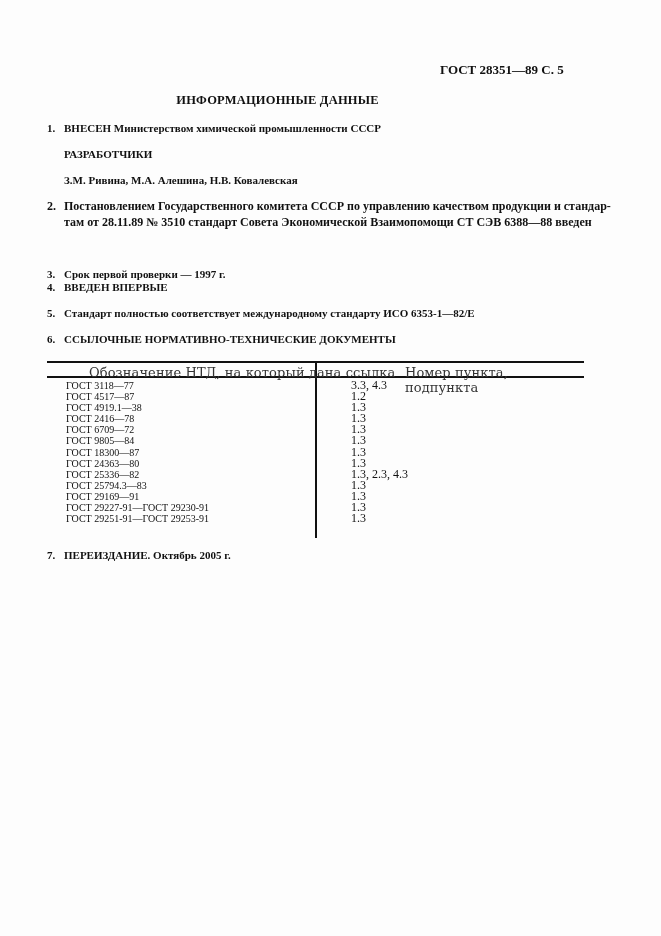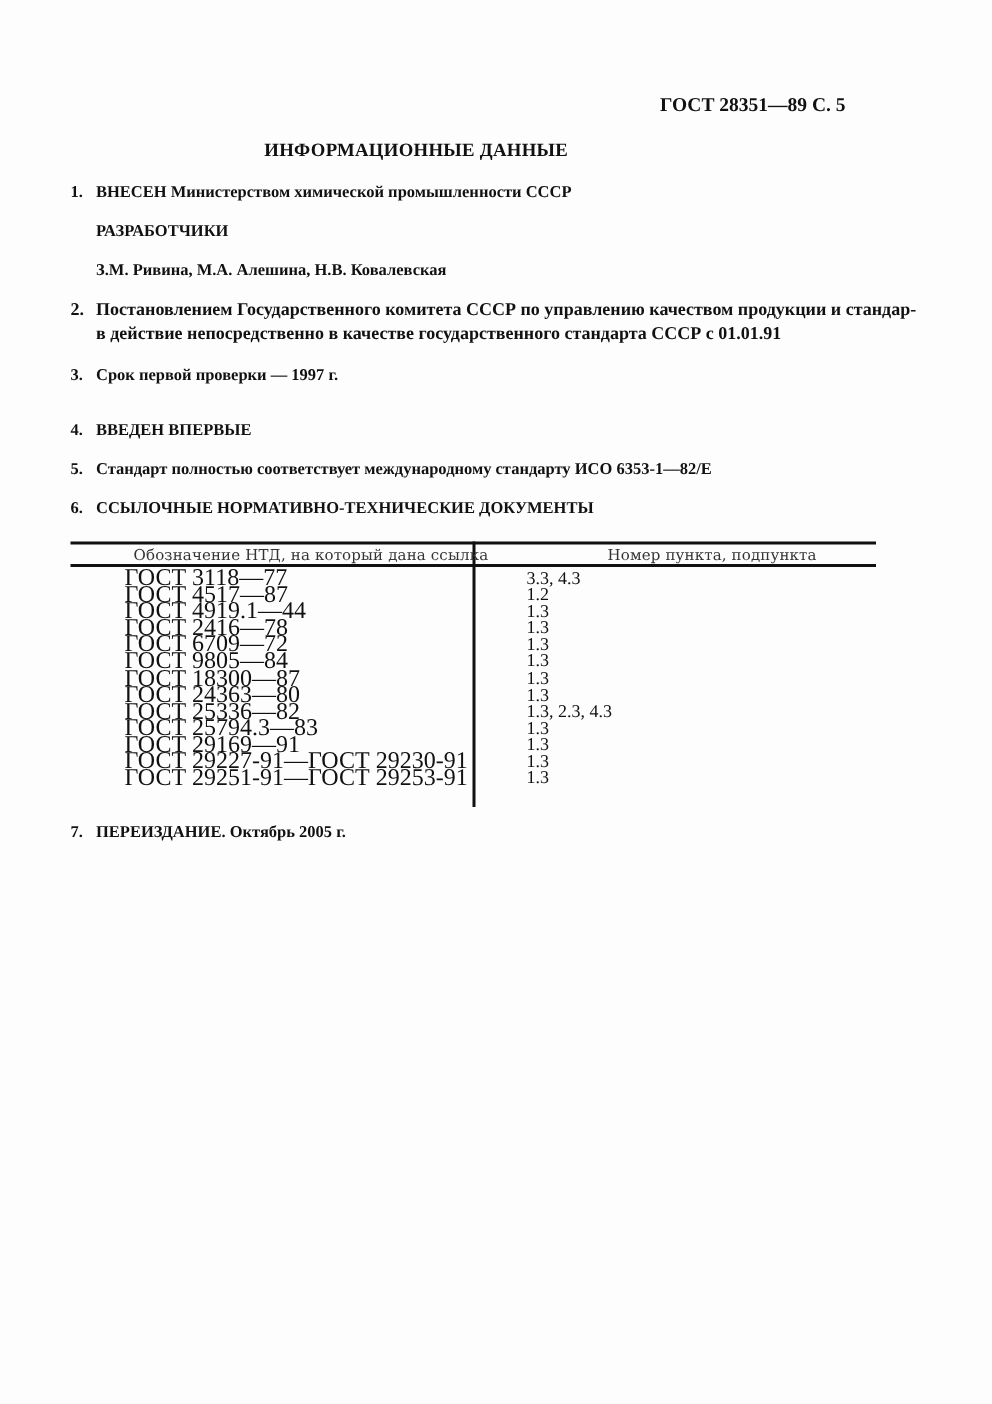--- a/index.html
+++ b/index.html
@@ -12,43 +12,43 @@
     .hdr { left: 440px; top: 62px; font-size: 13px; font-weight: bold; }
     .title { left: 0; width: 555px; text-align: center; top: 93px; font-size: 12.5px; font-weight: bold; letter-spacing: 0.2px; }
     .item { font-size: 11px; font-weight: bold; }
     .num { display: inline-block; width: 17px; }
     .para2 { left: 47px; top: 199px; font-size: 12px; font-weight: bold; line-height: 15.5px; white-space: normal; width: 540px; }
     .para2 .line { display: block; white-space: nowrap; }
     .para2 .cont { padding-left: 17px; }
     .table { position: absolute; left: 47px; top: 361px; width: 537px; height: 177px; }
     .rule { position: absolute; left: 0; width: 537px; height: 2px; background: #111; }
     .vline { position: absolute; left: 268px; top: 0; width: 2px; height: 177px; background: #111; }
-    .th { position: absolute; top: 4px; font-size: 10px; color: #333; font-family: "DejaVu Serif", serif; letter-spacing: 0.1px; }
-    .col1 { position: absolute; left: 36px; top: 19px; font-size: 16px; line-height: 11.1px; }
+    .th { position: absolute; top: 4px; font-size: 13px; color: #333; font-family: "DejaVu Serif", serif; letter-spacing: 0.1px; }
+    .col1 { position: absolute; left: 19px; top: 19px; font-size: 10px; line-height: 11.1px; }
     .col2 { position: absolute; left: 304px; top: 19px; font-size: 12px; line-height: 11.1px; }
     .row { display: block; white-space: nowrap; }
   </style>
 </head>
 <body>
 
 <div class="abs hdr">ГОСТ 28351—89 С. 5</div>
 <div class="abs title">ИНФОРМАЦИОННЫЕ ДАННЫЕ</div>
 
 <div class="abs item" style="left:47px; top:122px;">
   <span class="num">1.</span><span>ВНЕСЕН</span><span> Министерством химической промышленности СССР</span>
 </div>
 <div class="abs item" style="left:64px; top:148px;">РАЗРАБОТЧИКИ</div>
 <div class="abs item" style="left:64px; top:174px;">З.М.  Ривина, М.А.  Алешина, Н.В.  Ковалевская</div>
 
 <div class="abs para2">
   <span class="line"><span class="num">2.</span><span>Постановлением Государственного комитета СССР по управлению качеством продукции и стандар-</span></span>
-  <span class="line cont">в действие непосредственно в качестве государственного стандарта СССР с 01.01.91</span>
+  <span class="line cont">там от 28.11.89 № 3510 стандарт Совета Экономической Взаимопомощи СТ СЭВ 6388—88 введен</span>
 </div>
 
-<div class="abs item" style="left:47px; top:244px;">
+<div class="abs item" style="left:47px; top:268px;">
   <span class="num">3.</span><span>Срок первой проверки — 1997 г.</span>
 </div>
 <div class="abs item" style="left:47px; top:281px;">
   <span class="num">4.</span><span>ВВЕДЕН ВПЕРВЫЕ</span>
 </div>
 <div class="abs item" style="left:47px; top:307px;">
   <span class="num">5.</span><span>Стандарт полностью соответствует международному стандарту ИСО 6353-1—82/Е</span>
 </div>
 <div class="abs item" style="left:47px; top:333px;">
   <span class="num">6.</span><span>ССЫЛОЧНЫЕ НОРМАТИВНО-ТЕХНИЧЕСКИЕ ДОКУМЕНТЫ</span>
@@ -56,21 +56,21 @@
 
 <div class="table">
   <div class="rule" style="top:0;"></div>
   <div class="rule" style="top:15px;"></div>
   <div class="vline"></div>
   <div class="th" style="left:42px;">Обозначение НТД, на который дана ссылка</div>
   <div class="th" style="left:358px;">Номер пункта, подпункта</div>
   <div class="col1">
     <span class="row">ГОСТ  3118—77</span>
     <span class="row">ГОСТ  4517—87</span>
-    <span class="row">ГОСТ  4919.1—44</span>
+    <span class="row">ГОСТ  4919.1—38</span>
     <span class="row">ГОСТ  2416—78</span>
     <span class="row">ГОСТ  6709—72</span>
     <span class="row">ГОСТ  9805—84</span>
     <span class="row">ГОСТ  18300—87</span>
     <span class="row">ГОСТ  24363—80</span>
     <span class="row">ГОСТ  25336—82</span>
     <span class="row">ГОСТ  25794.3—83</span>
     <span class="row">ГОСТ  29169—91</span>
     <span class="row">ГОСТ  29227-91—ГОСТ  29230-91</span>
     <span class="row">ГОСТ  29251-91—ГОСТ  29253-91</span>

